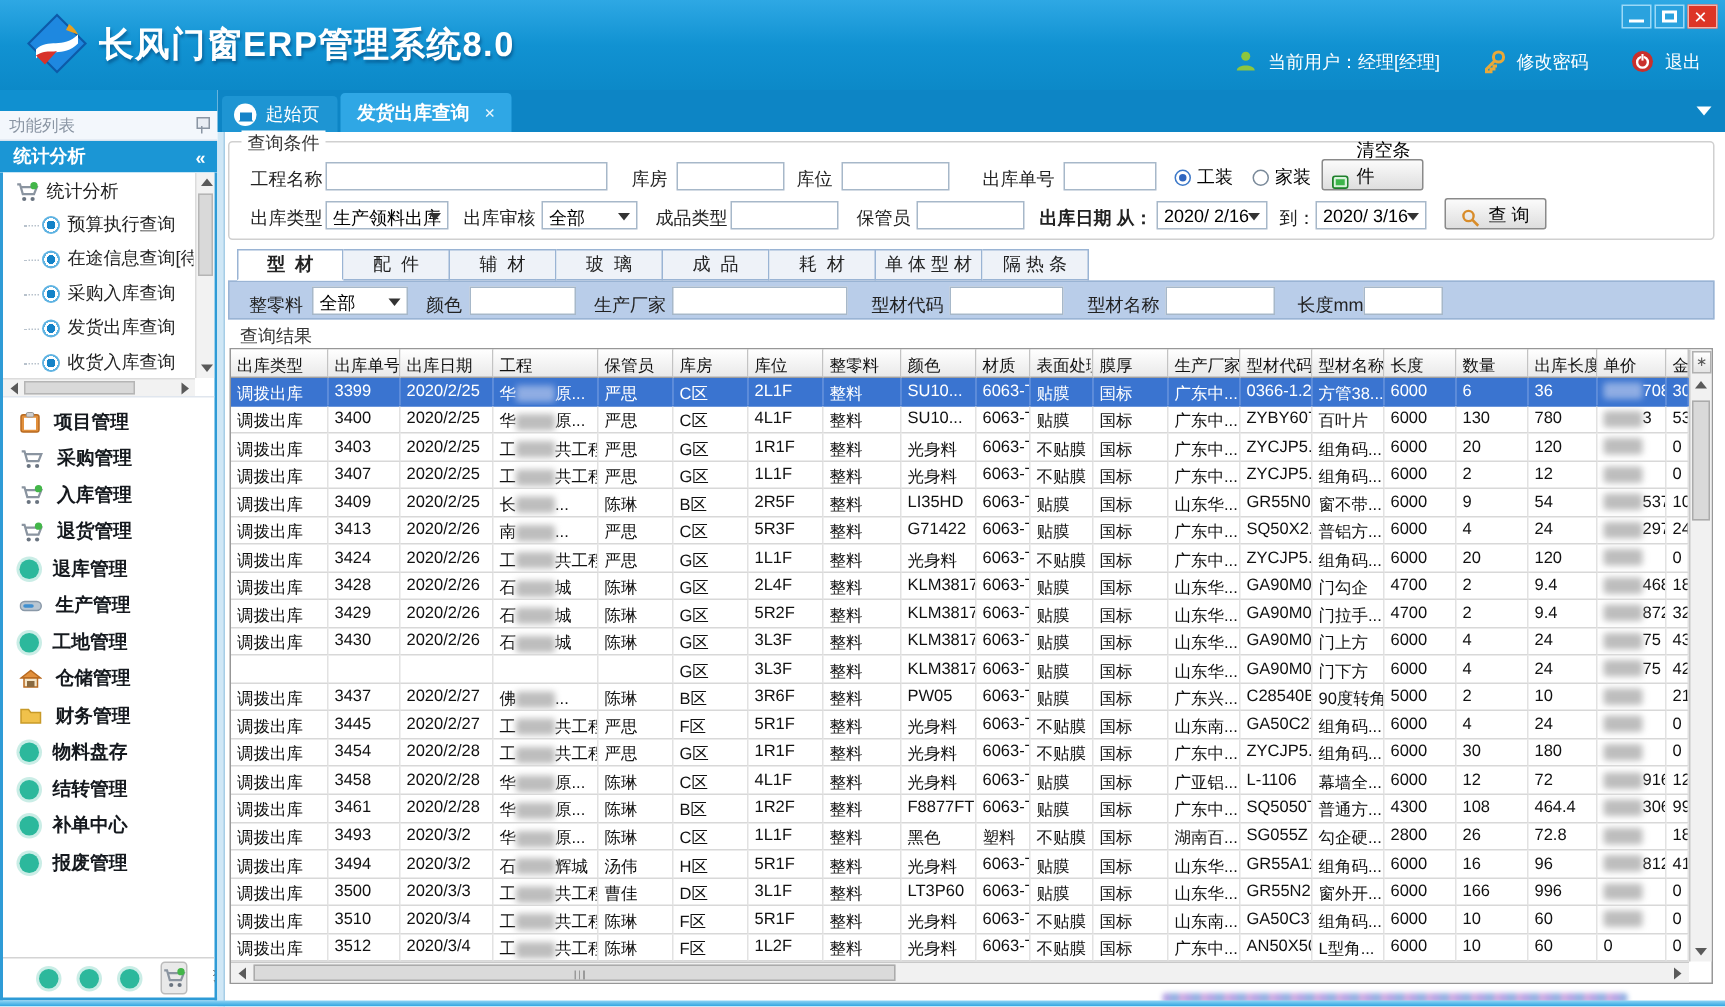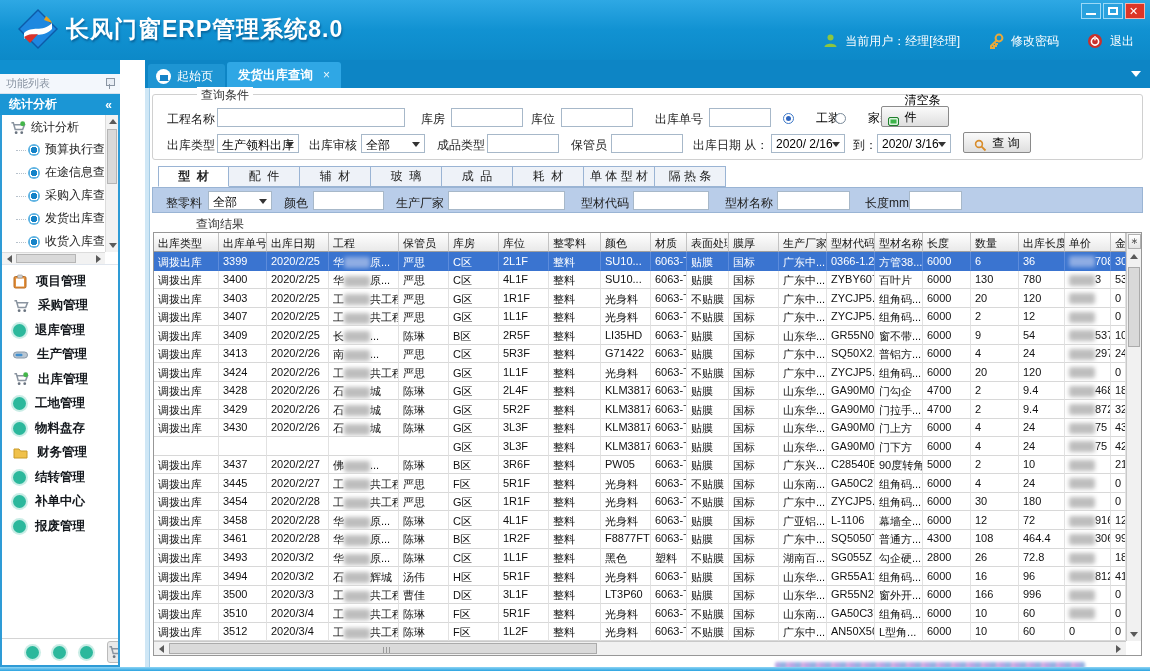--- a/index.html
+++ b/index.html
@@ -16,21 +16,21 @@
   .win-btn { width:20px; height:16px; background:#2aa2de; border:1px solid #9bd9f7; position:relative; cursor:pointer; }
   .win-btn.close { background:#dd3526; border-color:#f5b3ab; }
   .win-btn .g-min { position:absolute; left:4px; right:4px; bottom:3px; height:2px; background:#fff; }
   .win-btn .g-max { position:absolute; left:4px; top:3px; width:10px; height:8px; border:2px solid #fff; }
   .win-btn .g-close { position:absolute; left:3px; top:1px; color:#fff; font-size:11px; font-weight:bold; }
   .user-row { position:absolute; right:16px; top:33px; display:flex; align-items:flex-start; gap:7px; color:#fff; font-size:12px; }
   .user-row .sep { width:14px; }
   .u-ic { display:inline-block; }
 
   
-  .sidebar { position:absolute; left:0; top:60px; width:120px; bottom:4px; background:#fff; display:flex; flex-direction:column; }
+  .sidebar { position:absolute; left:0; top:60px; width:145px; bottom:4px; background:#fff; display:flex; flex-direction:column; }
   .side-topband { height:14px; background:#1090d0; }
   .func-header { height:20px; background:#f3f7fc; border-bottom:1px solid #d7e2ee; color:#8a95a3; font-size:11px;
      display:flex; align-items:center; justify-content:space-between; padding:0 6px; }
   .pin { width:9px; height:11px; position:relative; }
   .pin::before { content:""; position:absolute; left:1px; top:0; width:7px; height:6px; border:1px solid #8a95a3; background:#e8edf4; }
   .pin::after { content:""; position:absolute; left:4px; top:6px; width:1px; height:5px; background:#8a95a3; }
   .section-bar { height:21px; background:#1b96d5; color:#fff; font-weight:bold; font-size:12px;
      display:flex; align-items:center; justify-content:space-between; padding:0 8px 0 9px; }
   .side-body { flex:1; border:2px solid #2e9bd6; border-top:none; display:flex; flex-direction:column; background:#fff; overflow:hidden; }
   .tree-panel { height:150px; position:relative; border-bottom:1px solid #e0e6ee; overflow:hidden; }
@@ -62,30 +62,30 @@
   .home-circle::before { content:""; position:absolute; left:3.5px; top:6px; width:8px; height:5px; background:#1583c8; }
   .home-circle::after { content:""; position:absolute; left:2.5px; top:2px; width:0; height:0;
      border:5px solid transparent; border-bottom:5px solid #1583c8; }
   .tab-active { height:26px; background:#2fa7e5; color:#fff; font-weight:bold; font-size:12.5px; padding:0 11px;
      display:flex; align-items:center; gap:10px; border-radius:3px 3px 0 0; margin-left:2px; cursor:pointer; }
   .tab-close { font-weight:normal; font-size:12px; opacity:.9; cursor:pointer; }
   .tab-overflow { position:absolute; right:9px; top:11px; width:0; height:0; border:5px solid transparent; border-top:6px solid #fff; cursor:pointer; }
   .main-leftline { position:absolute; left:0; top:28px; bottom:0; width:5px; background:#cfe7f6; border-right:1px solid #a6cde6; }
   .content { position:absolute; left:5px; top:28px; right:0; bottom:0; background:#fff; }
 
-  .gtitle { font-size:12px; color:#333; background:#fff; padding:0 4px;margin-left:36px; }
+  .gtitle { font-size:12px; color:#333; background:#fff; padding:0 4px; }
 
   
   .query-box { position:absolute; left:2px; top:6px; width:991px; height:66px; border:1px solid #d0d0d0; border-radius:3px; }
   .query-box > .gtitle { position:absolute; top:-8px; left:8px; }
   .f-lab { position:absolute; font-size:12px; color:#222; white-space:nowrap; }
   .inp { position:absolute; height:19px; background:#fff; border:1px solid #a7b8c9; }
   .combo { position:absolute; height:19px; background:#fff; border:1px solid #a7b8c9; font-size:12px; padding:2px 15px 0 4px; white-space:nowrap; overflow:hidden; cursor:pointer; }
   .combo::after { content:""; position:absolute; right:4px; top:7px; width:0; height:0; border:4px solid transparent; border-top:5px solid #333; }
-  .radio-g { position:absolute; display:flex; align-items:center; gap:22px; font-size:12px; cursor:pointer; }
+  .radio-g { position:absolute; display:flex; align-items:center; gap:4px; font-size:12px; cursor:pointer; }
   .rdot { width:11px; height:11px; border-radius:50%; border:1px solid #7a8a9a; background:#fff; position:relative; }
   .rdot.on { border-color:#3c78c8; }
   .rdot.on::after { content:""; position:absolute; left:2px; top:2px; width:5px; height:5px; border-radius:50%; background:#2f66c0; }
   .btn { position:absolute; height:21px; background:linear-gradient(#fbfbfb,#dedede); border:1px solid #8a8a8a; border-radius:2px;
      font-size:12px; display:flex; align-items:flex-end; justify-content:center; gap:5px; cursor:pointer; padding:0 6px; }
   .ic-clear { width:14px; height:9px; background:#3cb54a; border:1px solid #1f7f2c; border-radius:2px; box-shadow:inset 0 0 0 1.5px #d9f2dc; }
 
   
   .mat-block { position:absolute; left:2px; top:78px; width:991px; height:47px; }
   .mat-tabs { position:absolute; left:6px; top:0; height:21px; display:flex; }
@@ -260,52 +260,69 @@
         </div>
         <div class="menu-item">
           <svg width="16" height="14" viewBox="0 0 16 15">
             <path d="M1 2 H3 L5 9 H13 L15 4 H4" fill="none" stroke="#8a94a0" stroke-width="1.6"></path>
             <circle cx="6" cy="12.5" r="1.5" fill="#6a7480"></circle>
             <circle cx="12" cy="12.5" r="1.5" fill="#6a7480"></circle>
           </svg>
           <span>采购管理</span>
         </div>
         <div class="menu-item">
-          <span class="ic-teal"></span>
-          <span>退库管理</span>
-        </div>
-        <div class="menu-item">
-          <svg width="15" height="12" viewBox="0 0 15 12">
-            <rect x="0.5" y="3" width="14" height="6" rx="3" fill="#b9c6d2" stroke="#8a99a8"></rect>
-            <rect x="2.5" y="4.8" width="7" height="2.4" rx="1.2" fill="#3f8fd0"></rect>
-          </svg>
-          <span>生产管理</span>
-        </div>
-        <div class="menu-item">
           <svg width="16" height="14" viewBox="0 0 16 15">
             <path d="M1 2 H3 L5 9 H13 L15 4 H4" fill="none" stroke="#8a94a0" stroke-width="1.6"></path>
             <circle cx="6" cy="12.5" r="1.5" fill="#6a7480"></circle>
             <circle cx="12" cy="12.5" r="1.5" fill="#6a7480"></circle>
             <circle cx="13" cy="3" r="2.6" fill="#43b649"></circle>
           </svg>
-          <span>出库管理</span>
+          <span>入库管理</span>
+        </div>
+        <div class="menu-item">
+          <svg width="16" height="14" viewBox="0 0 16 15">
+            <path d="M1 2 H3 L5 9 H13 L15 4 H4" fill="none" stroke="#8a94a0" stroke-width="1.6"></path>
+            <circle cx="6" cy="12.5" r="1.5" fill="#6a7480"></circle>
+            <circle cx="12" cy="12.5" r="1.5" fill="#6a7480"></circle>
+            <circle cx="13" cy="3" r="2.6" fill="#43b649"></circle>
+          </svg>
+          <span>退货管理</span>
+        </div>
+        <div class="menu-item">
+          <span class="ic-teal"></span>
+          <span>退库管理</span>
+        </div>
+        <div class="menu-item">
+          <svg width="15" height="12" viewBox="0 0 15 12">
+            <rect x="0.5" y="3" width="14" height="6" rx="3" fill="#b9c6d2" stroke="#8a99a8"></rect>
+            <rect x="2.5" y="4.8" width="7" height="2.4" rx="1.2" fill="#3f8fd0"></rect>
+          </svg>
+          <span>生产管理</span>
         </div>
         <div class="menu-item">
           <span class="ic-teal"></span>
           <span>工地管理</span>
         </div>
         <div class="menu-item">
-          <span class="ic-teal"></span>
-          <span>物料盘存</span>
+          <svg width="15" height="13" viewBox="0 0 15 13">
+            <path d="M1 6 L7.5 1 L14 6 Z" fill="#e2903c" stroke="#b86a20"></path>
+            <rect x="3" y="6" width="9" height="6" fill="#f5e6c8" stroke="#b86a20"></rect>
+            <rect x="5" y="8" width="5" height="4" fill="#8a6a40"></rect>
+          </svg>
+          <span>仓储管理</span>
         </div>
         <div class="menu-item">
           <svg width="15" height="12" viewBox="0 0 15 12">
             <path d="M1 2 H6 L7.5 4 H14 V11 H1 Z" fill="#f0c14b" stroke="#c89a28"></path>
           </svg>
           <span>财务管理</span>
+        </div>
+        <div class="menu-item">
+          <span class="ic-teal"></span>
+          <span>物料盘存</span>
         </div>
         <div class="menu-item">
           <span class="ic-teal"></span>
           <span>结转管理</span>
         </div>
         <div class="menu-item">
           <span class="ic-teal"></span>
           <span>补单中心</span>
         </div>
         <div class="menu-item">
@@ -378,21 +395,21 @@
         <span>生产领料出库</span>
       </div>
       <span class="f-lab" style="left:156px; top:42px;">出库审核</span>
       <div class="combo" style="left:208px; top:39px; width:64px;">
         <span>全部</span>
       </div>
       <span class="f-lab" style="left:284px; top:42px;">成品类型</span>
       <div class="inp" style="left:334px; top:39px; width:72px;"></div>
       <span class="f-lab" style="left:418px; top:42px;">保管员</span>
       <div class="inp" style="left:458px; top:39px; width:72px;"></div>
-      <span class="f-lab" style="left:540px; top:42px;">出库日期 从：</span>
+      <span class="f-lab" style="left:540px; top:42px;font-weight:bold;">出库日期 从：</span>
       <div class="combo" style="left:618px; top:39px; width:74px;">
         <span>2020/ 2/16</span>
       </div>
       <span class="f-lab" style="left:700px; top:42px;">到：</span>
       <div class="combo" style="left:724px; top:39px; width:74px;">
         <span>2020/ 3/16</span>
       </div>
       <div class="btn" style="left:810px; top:37px; width:68px;">
         <svg width="13" height="13" viewBox="0 0 13 13">
             <circle cx="5" cy="5" r="3.4" fill="none" stroke="#d88c2a" stroke-width="1.6"></circle>

